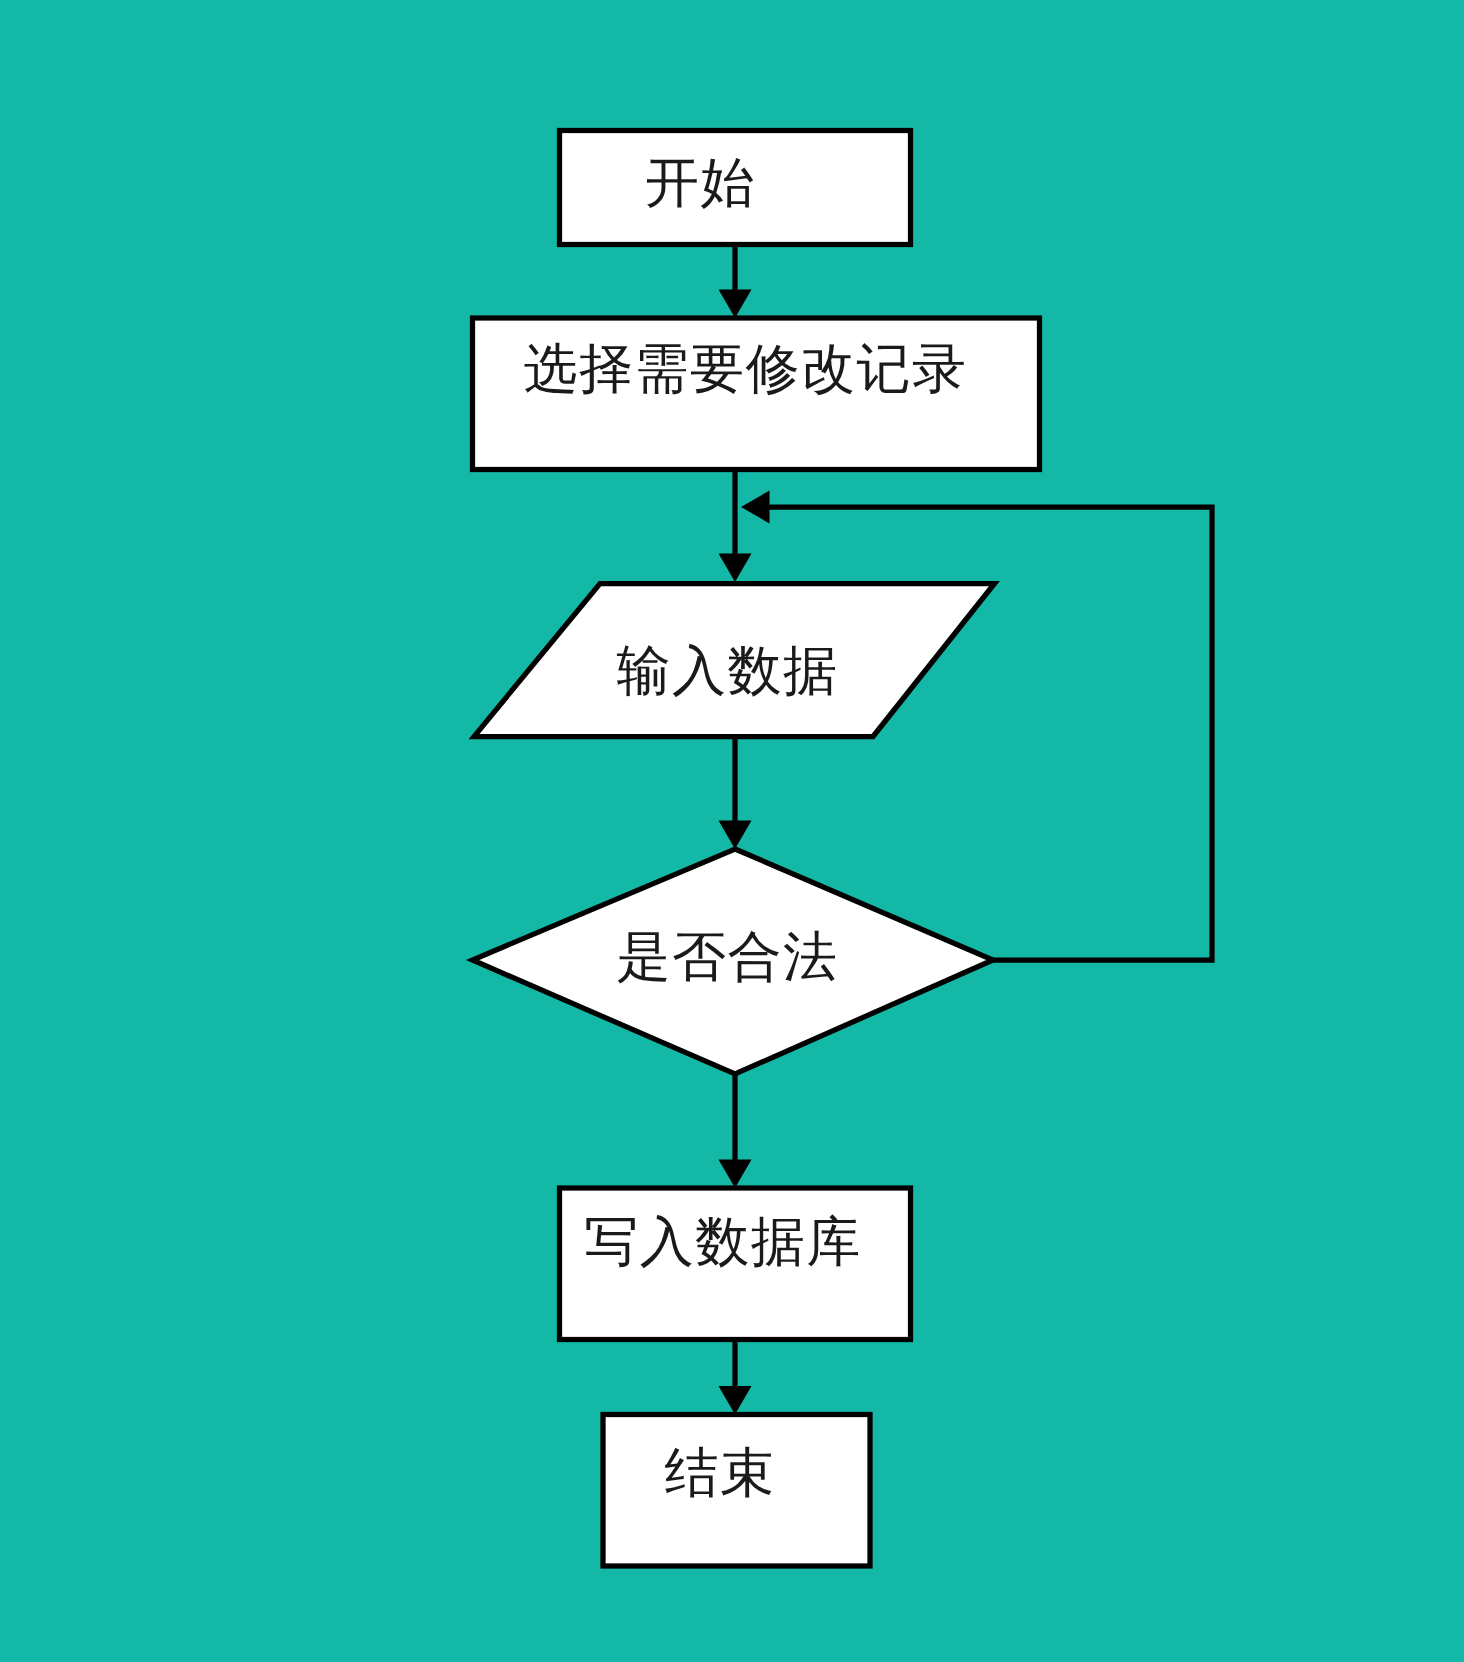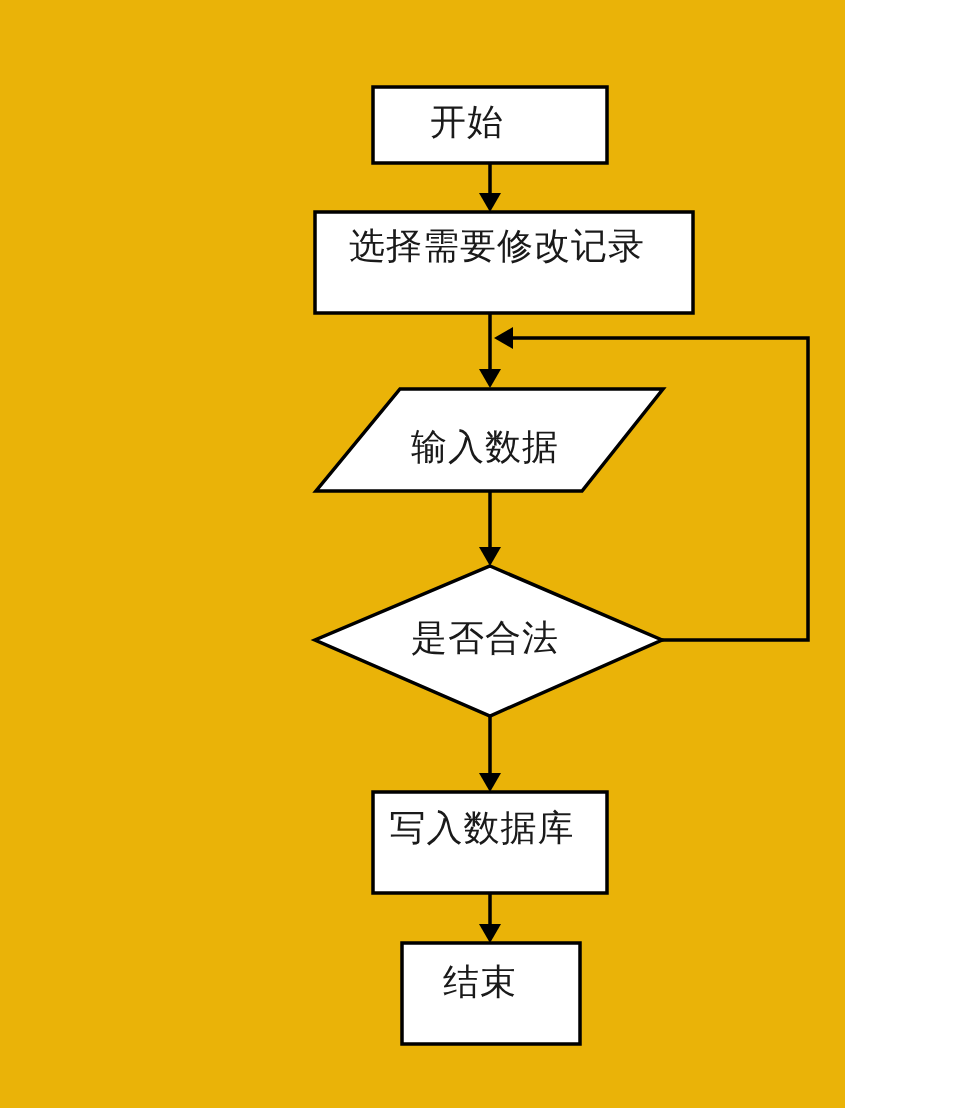--- a/index.html
+++ b/index.html
@@ -2,23 +2,23 @@
 <html><head>
 <meta charset="utf-8">
 <style>
   html, body {
     margin: 0;
     padding: 0;
     background: #ffffff;
   }
   .canvas {
     position: relative;
-    width: 845px;
+    width: 976px;
     height: 1108px;
-    background: #eab308;
+    background: #14b8a6;
     overflow: hidden;
     text-align: right;
   }
   svg {
     display: block;
   }
   .node-label {
     font-family: "Liberation Sans", "DejaVu Sans", sans-serif;
     font-size: 36px;
     letter-spacing: 1px;

